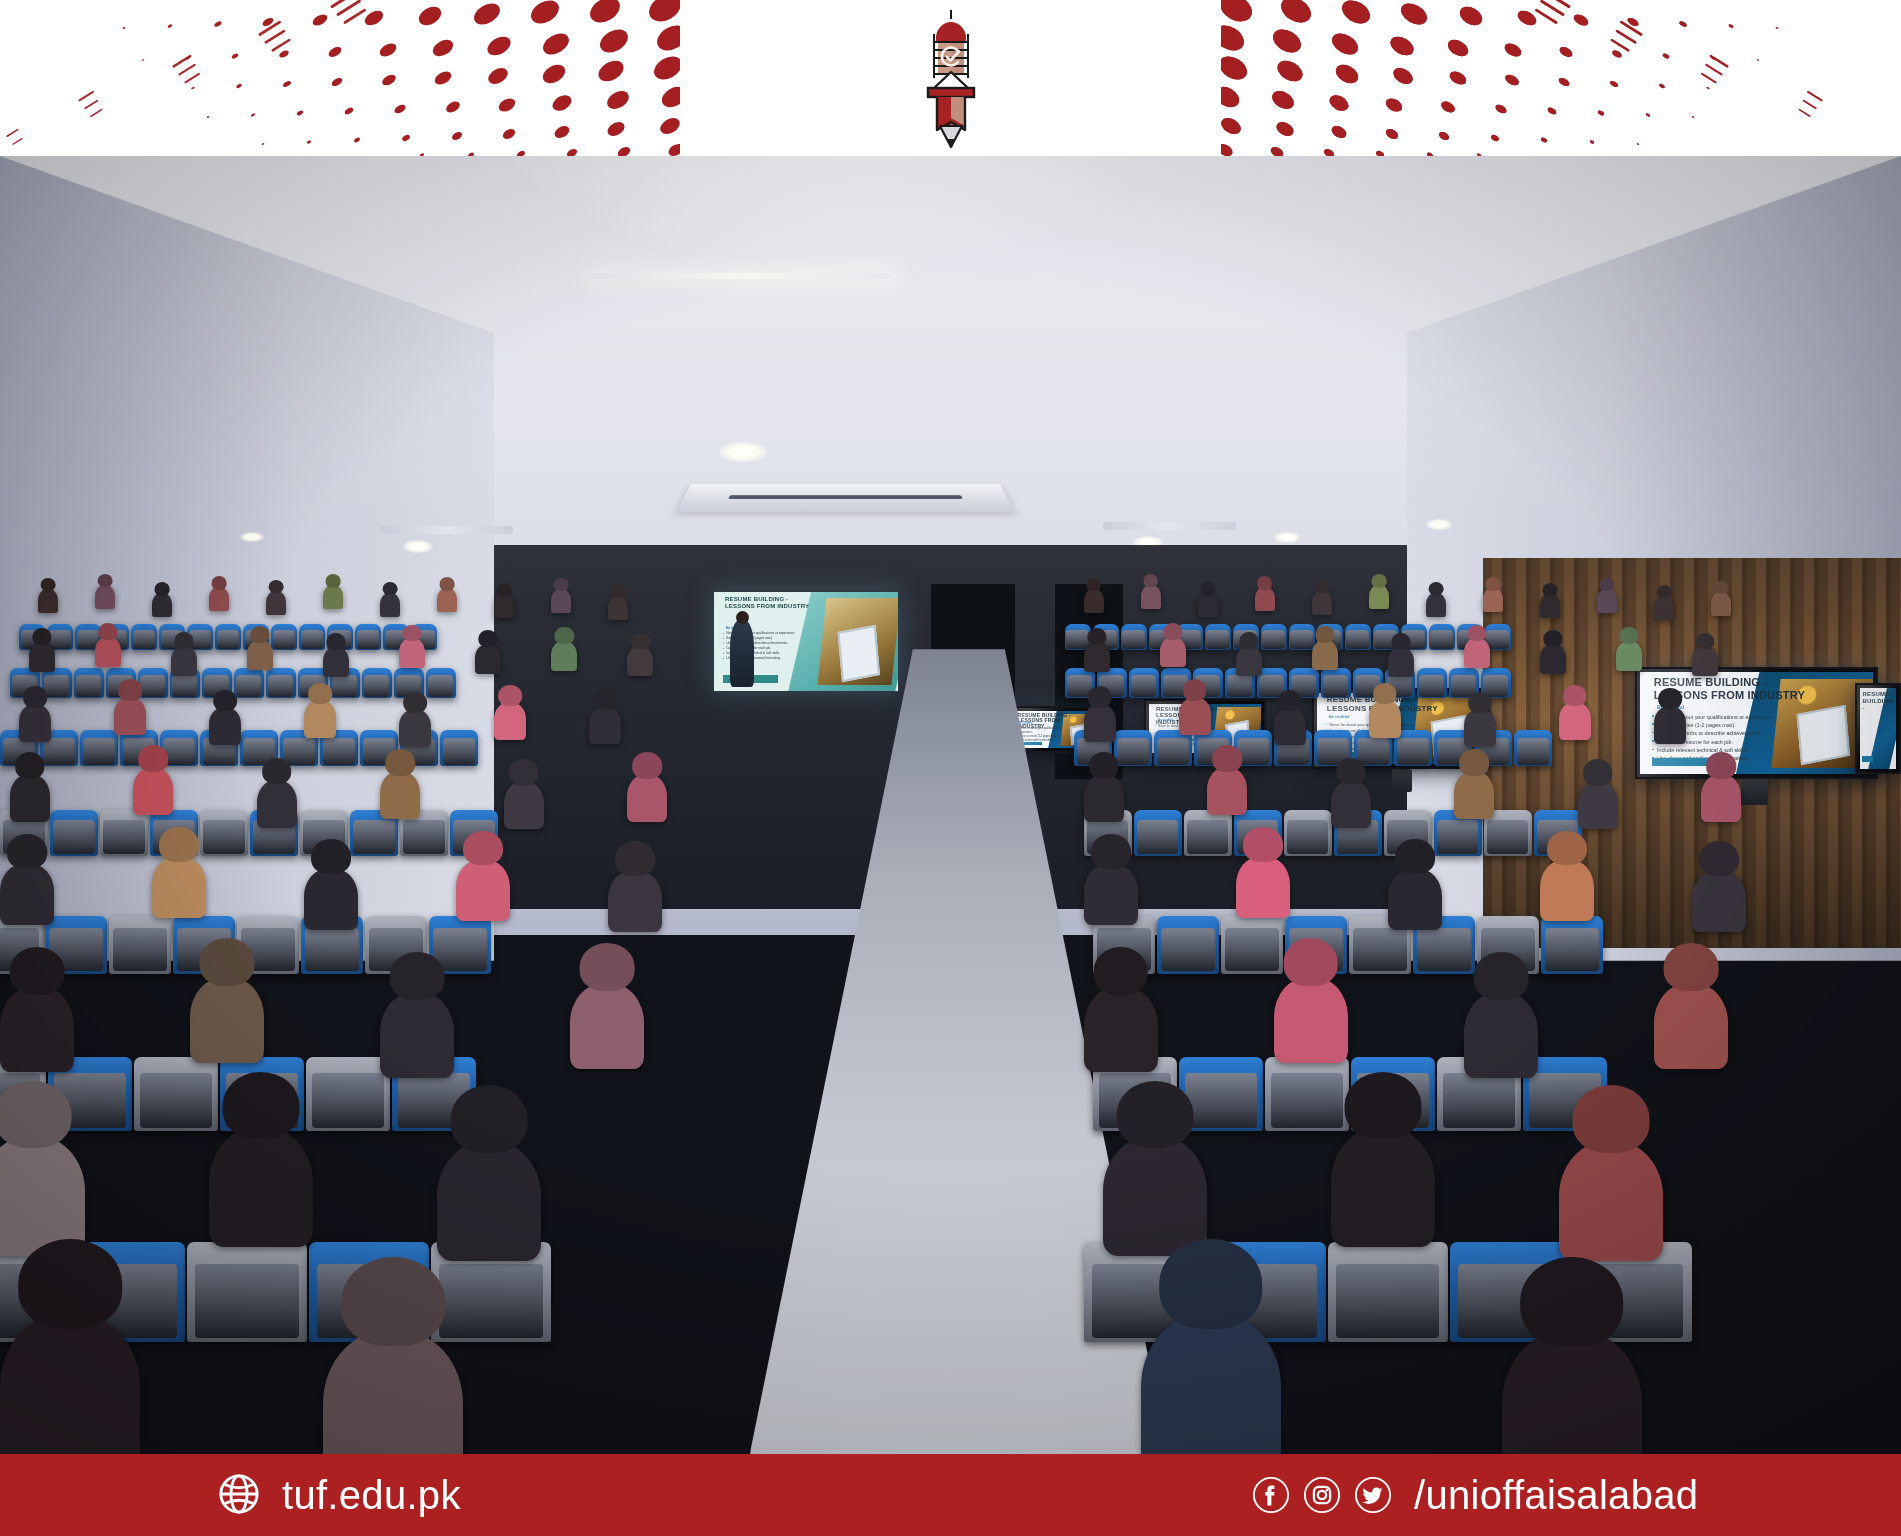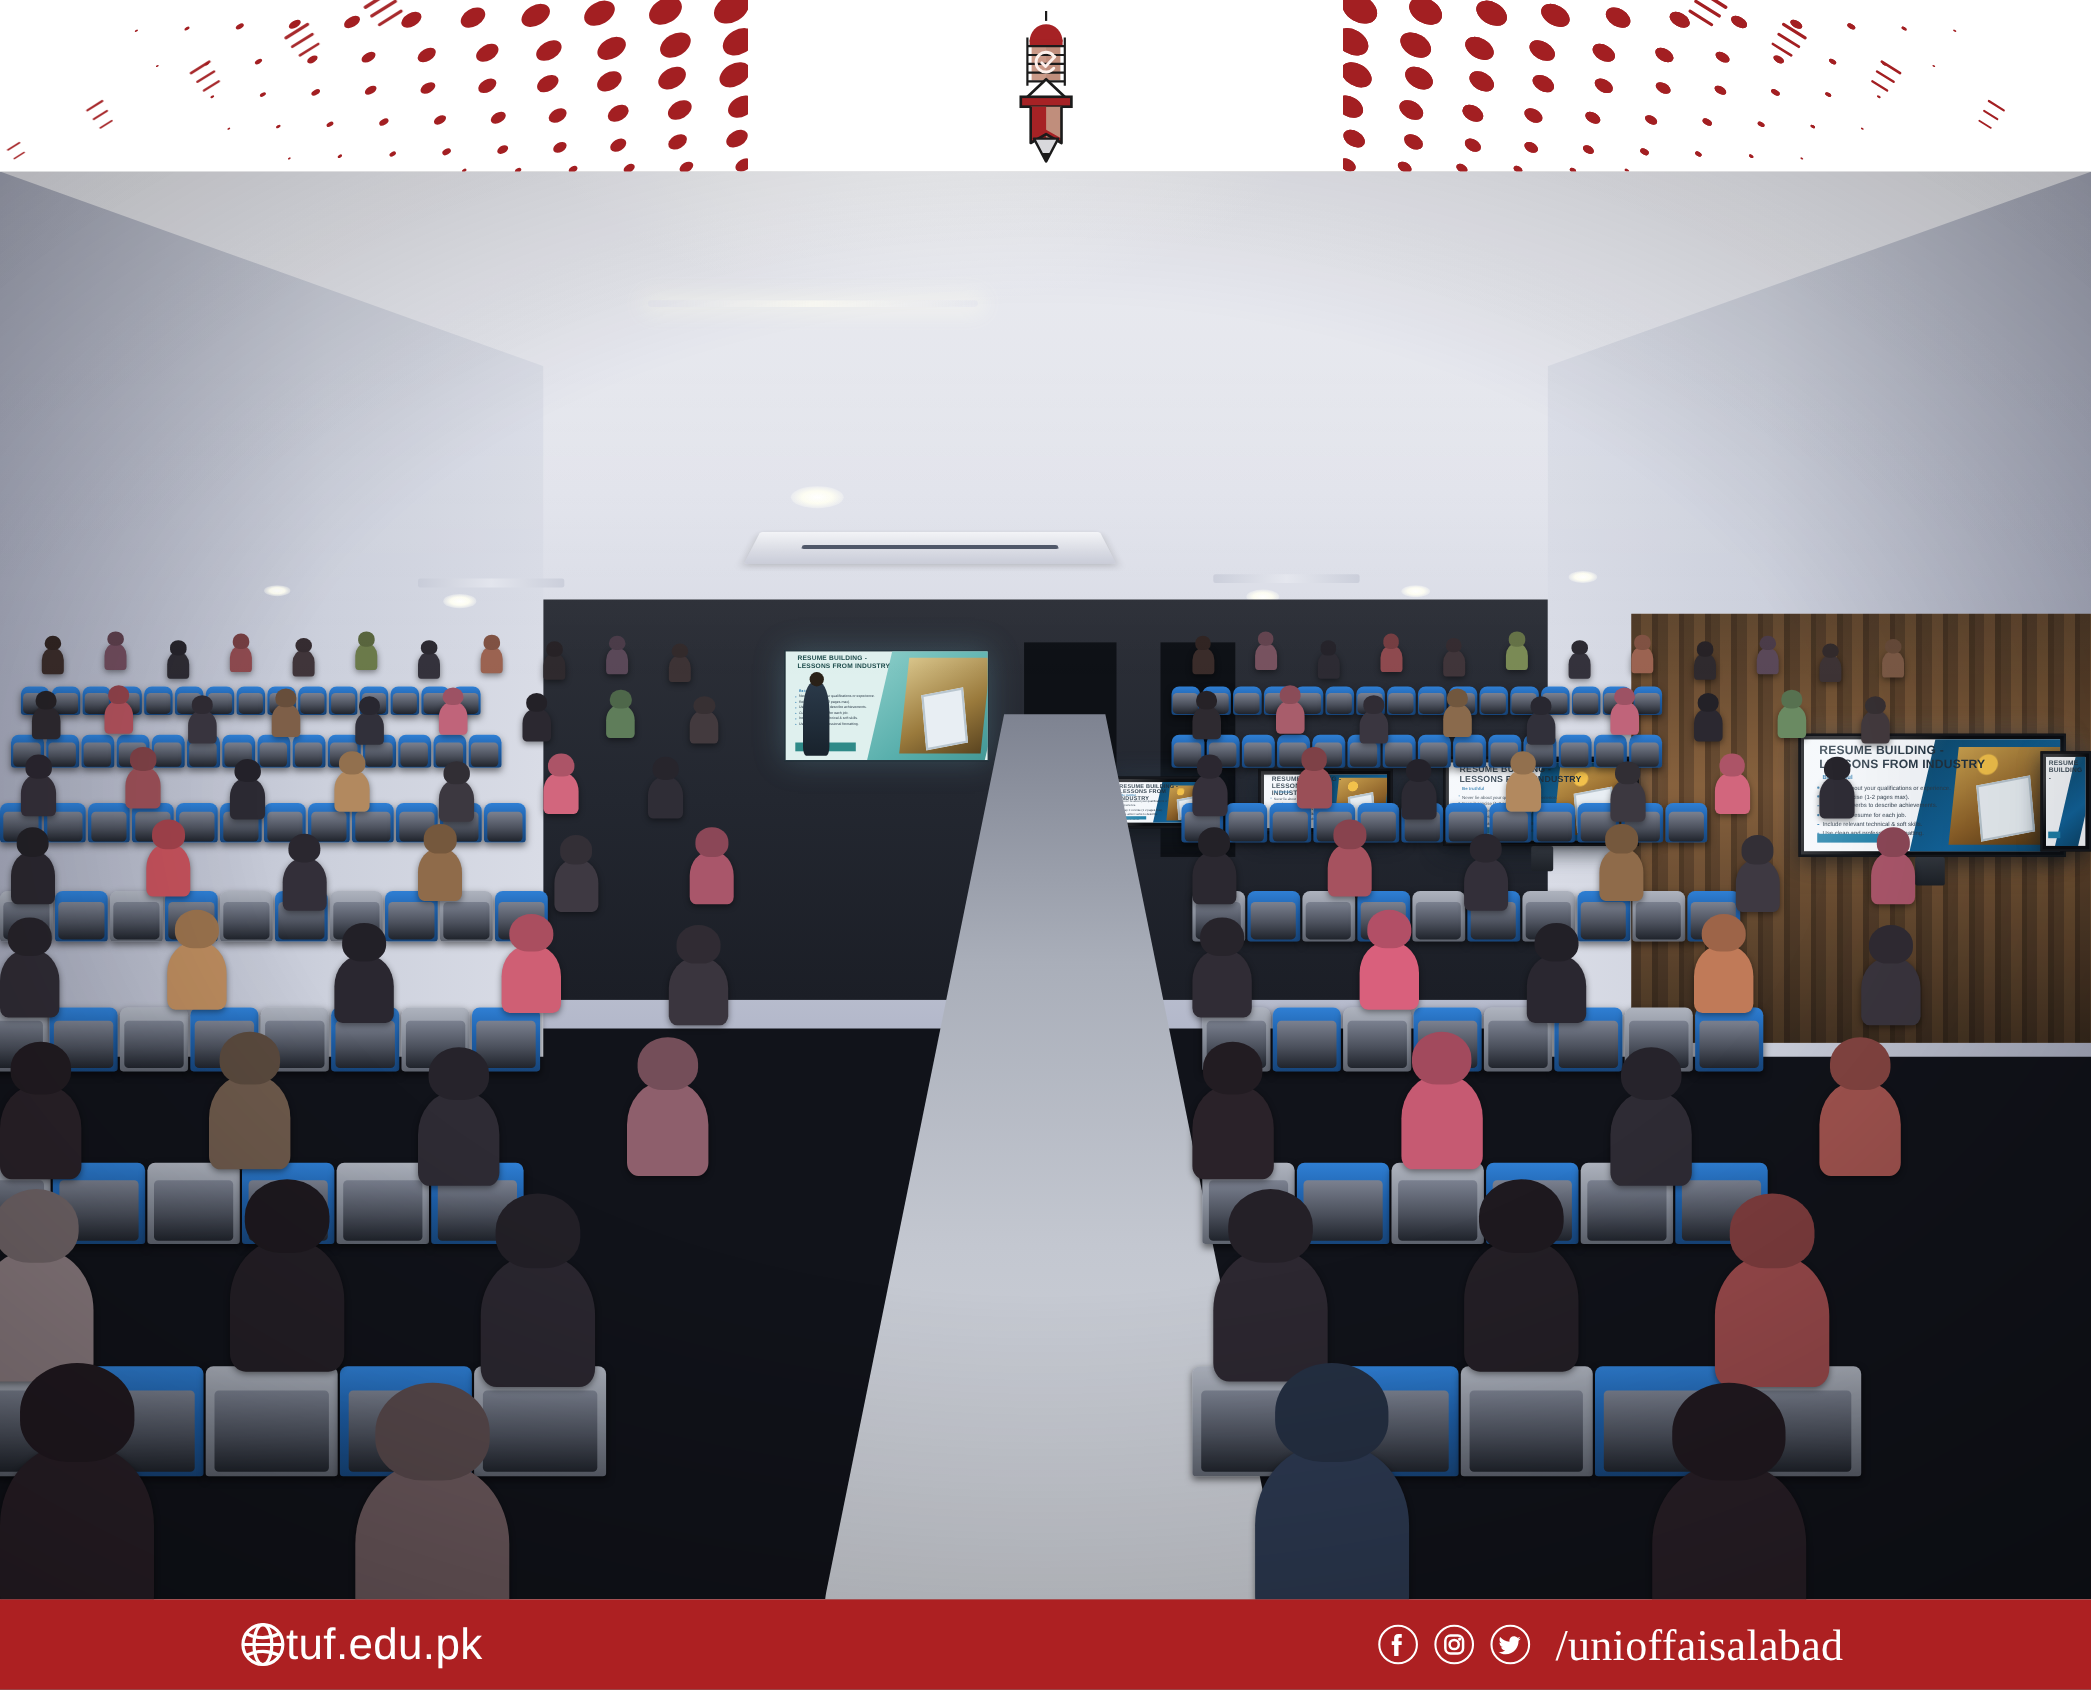--- a/index.html
+++ b/index.html
@@ -250,25 +250,25 @@
   
   .footer {
     position:absolute; left:0; bottom:0;
     width:1901px; height:82px;
     background:#ad2022;
     display:flex; align-items:center;
     z-index:10;
   }
   .f-left {
     position:absolute; left:218px;
-    display:flex; align-items:center; 
+    display:flex; gap:22px;
   }
   .f-right {
     position:absolute; left:1252px;
-    display:flex; align-items:center; gap:13px;font-family:Liberation Serif, serif;
+    display:flex; align-items:center; gap:13px;
   }
   .f-text {
     color:#ffffff; font-size:40px; font-weight:400;
     letter-spacing:.3px; white-space:nowrap;
   }
   .handle { color:#fff; font-size:40px; letter-spacing:.3px; margin-left:9px; white-space:nowrap; }
   .soc { width:38px; height:38px; display:block; }
   .globe { width:42px; height:42px; display:block; }
 </style>
 </head>

